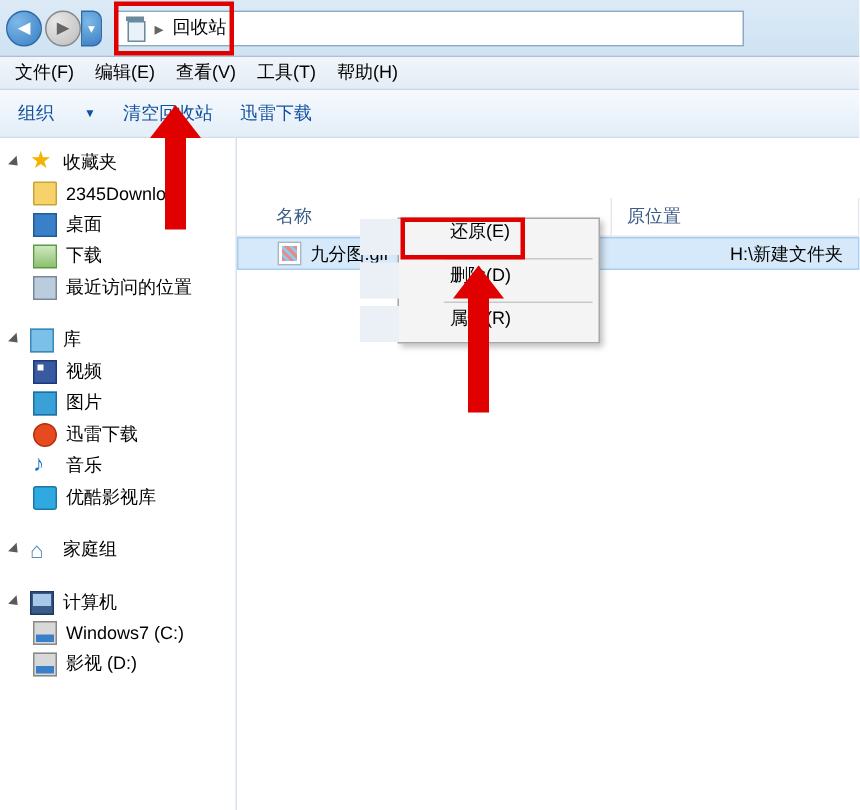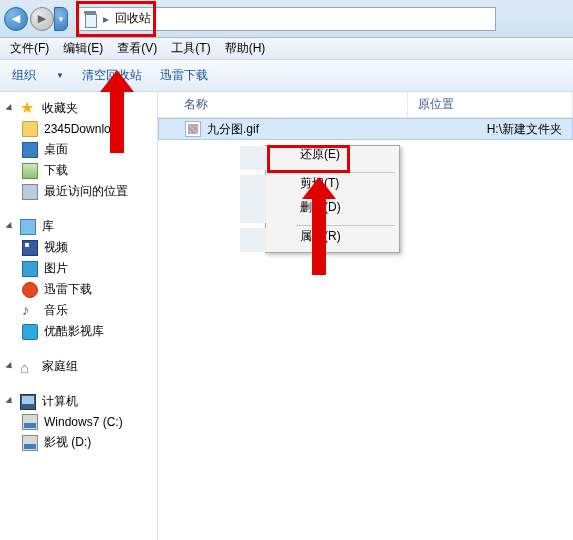--- a/index.html
+++ b/index.html
@@ -44,21 +44,21 @@
   .ico.pic { background:#3aa0d8;border-color:#1a70a0;}
   .ico.doc { background:#fff;border-color:#8badc8;position:relative;} .ico.doc::after{content:"";position:absolute;left:2px;top:3px;width:10px;height:1px;box-shadow:0 3px 0 #8badc8,0 6px 0 #8badc8;background:#8badc8;}
   .ico.xun { background:#e84a20;border-color:#b0340c;border-radius:50%;}
   .ico.mus { background:none;border:none;color:#1a70c8;font-size:15px;line-height:14px;}
   .ico.yk { background:#30a8e0;border-color:#1a78a8;border-radius:2px;}
   .ico.home { background:none;border:none;color:#5a8ab8;font-size:15px;}
   .ico.pc { background:#3a5a88;border-color:#1a3a60;position:relative;} .ico.pc::after{content:"";position:absolute;left:1px;top:1px;width:12px;height:8px;background:#a8c8e8;}
   .ico.drv { background:#d8d8d8;border-color:#888;position:relative;} .ico.drv::after{content:"";position:absolute;left:1px;top:8px;width:12px;height:5px;background:#3a80c8;}
 
   .content { flex:1; position:relative; background:#fff; }
-  .cols { height:26px; border-bottom:1px solid #e4e8ec; display:flex; align-items:center; color:#3a5a88; }
+  .cols { height:26px; border-bottom:1px solid #e4e8ec; display:flex; align-items:center; color:#3a5a88;margin-top:40px; }
   .cols .col { padding:0 10px; border-right:1px solid #e4e8ec; height:100%; display:flex; align-items:center; }
   .cols .col.name { width:250px; padding-left:26px; }
   .cols .col.loc { flex:1; }
 
   .filerow { height:22px; display:flex; align-items:center; background:#d6e9fb; border:1px solid #a8cdf0;gap:16px; }
   .filerow .cell { padding:0 10px; }
   .filerow .cell.name { width:250px; padding-left:26px; display:flex; align-items:center; gap:6px; }
   .filerow .cell.loc { flex:1;text-align:right; }
   .fico { width:16px;height:16px;display:inline-block;background:#fff;border:1px solid #a0b8c8;position:relative;}
   .fico::after{content:"";position:absolute;left:2px;top:2px;width:10px;height:10px;background:repeating-linear-gradient(45deg,#e88,#e88 2px,#8ce 2px,#8ce 4px);}
@@ -208,23 +208,20 @@
     </div>
   </div>
 </div>
 
 <div class="ctxmenu">
   <div class="mi">
       <span>还原(E)</span>
     </div>
   <div class="sep"></div>
   <div class="mi">
-      <span>剪切(T)</span>
-    </div>
-  <div class="mi">
       <span>删除(D)</span>
     </div>
   <div class="sep"></div>
   <div class="mi">
       <span>属性(R)</span>
     </div>
 </div>
 
 <div class="redbox" style="left:76px; top:1px; width:80px; height:36px;"></div>
 <div class="redbox" style="left:267px; top:145px; width:83px; height:28px;"></div>

